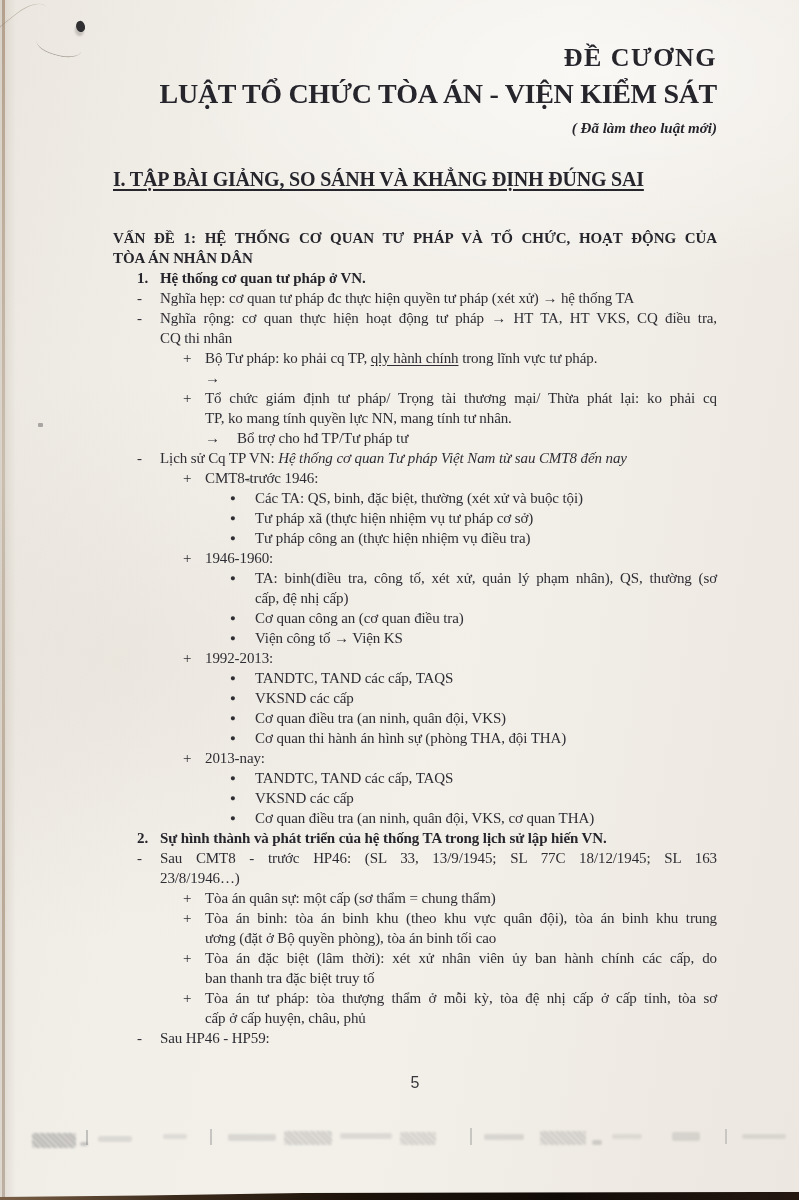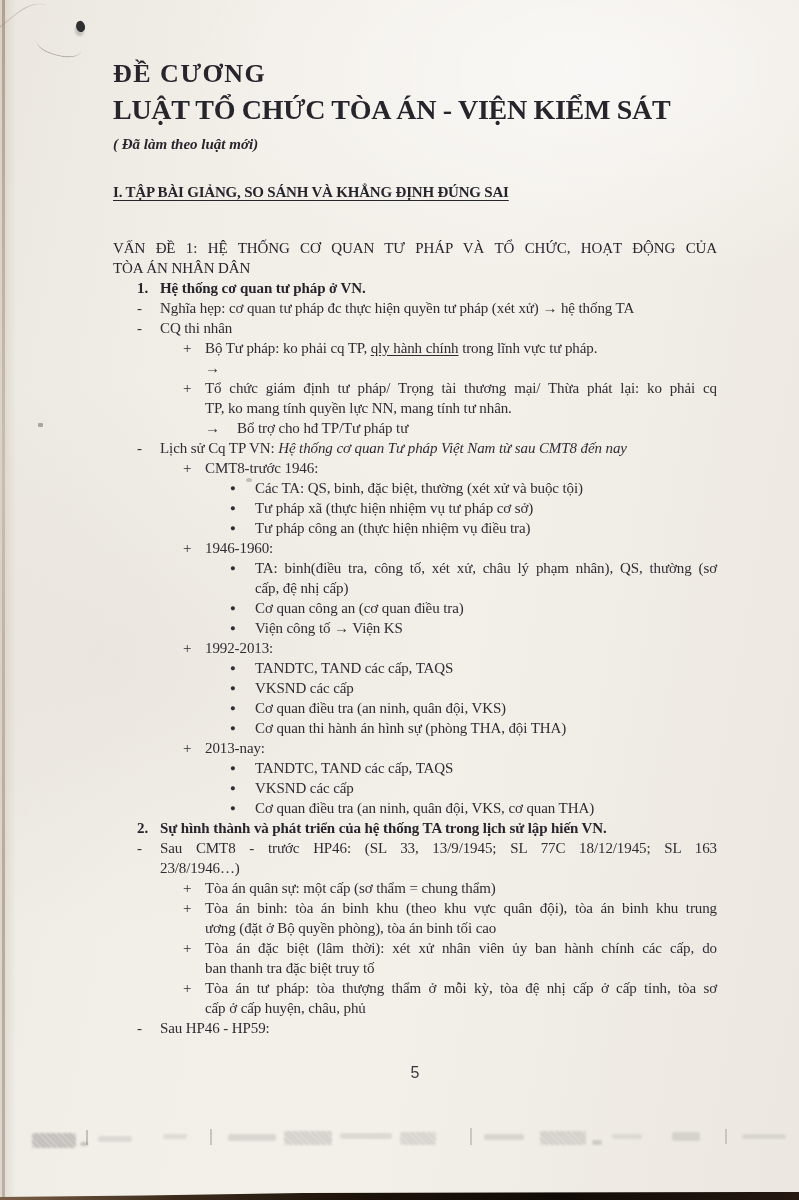--- a/index.html
+++ b/index.html
@@ -37,35 +37,35 @@
   .speck-tail {
     position:absolute; left:36px; top:36px; width:46px; height:20px;
     border-bottom:1px solid rgba(95,85,75,.45); border-radius:50%;
     transform:rotate(14deg);
   }
   .dot-a { position:absolute; left:38px; top:423px; width:5px; height:4px; background:#555; opacity:.45; border-radius:1px; filter:blur(.4px); }
   .dot-b { position:absolute; left:246px; top:478px; width:6px; height:4px; background:#666; opacity:.35; border-radius:50%; filter:blur(.5px); }
 
   .content { position:relative; padding:0 82px 0 113px; }
 
-  .title-block { padding-top:58px; text-align:left; color:#26252c; }
+  .title-block { padding-top:42px; text-align:right; color:#26252c; }
   .t1 { font-size:26px; font-weight:bold; letter-spacing:1.5px; line-height:32px; }
   .t2 { font-size:28px; font-weight:bold; letter-spacing:-.3px; line-height:35px; margin-top:2px; }
   .t3 { font-size:15px; font-weight:bold; font-style:italic; line-height:30px; margin-top:2px; }
 
   .part-heading {
-    margin-top:25px; font-size:15px; font-weight:bold; letter-spacing:-.2px;
+    margin-top:25px; font-size:20px; font-weight:bold; letter-spacing:-.2px;
     text-decoration:underline; text-underline-offset:3px; color:#26252c;
   }
 
   .outline { margin-top:19px; font-size:15px; line-height:20px; letter-spacing:-.1px; }
   .row { display:flex; align-items:flex-start; }
   .mk { flex:0 0 auto; }
   .tx { flex:1 1 auto; min-width:0; }
-  .t-h2 { font-weight:normal; color:#26252c;margin-top:37px; }
+  .t-h2 { font-weight:bold; color:#26252c;margin-top:37px; }
   .t-num  { padding-left:24px; } .t-num .mk  { width:23px; }
   .t-dash { padding-left:24px; } .t-dash .mk { width:23px; }
   .t-plus { padding-left:70px; } .t-plus .mk { width:22px; }
   .t-arrow{ padding-left:92px; } .t-arrow .mk{ width:32px; letter-spacing:-1px; }
   .t-bullet{ padding-left:117px; } .t-bullet .mk { width:25px; font-size:9.5px; line-height:20px; }
   .b .tx, .b .mk { font-weight:bold; color:#26252c; }
   .ln { display:block; }
   .stretch { text-align:justify; text-align-last:justify; }
   .seg-u { text-decoration:underline; text-underline-offset:2px; }
   .seg-i { font-style:italic; }
@@ -119,20 +119,21 @@
           <span class="mk">1.</span>
           <span class="tx"><span>Hệ thống cơ quan tư pháp ở VN.</span></span>
         </div>
         <div class="row t-dash">
           <span class="mk">-</span>
           <span class="tx"><span>Nghĩa hẹp: cơ quan tư pháp đc thực hiện quyền tư pháp (xét xử) → hệ thống TA</span></span>
         </div>
         <div class="row t-dash">
           <span class="mk">-</span>
           <span class="tx">
+            <span class="ln stretch">Nghĩa rộng: cơ quan thực hiện hoạt động tư pháp → HT TA, HT VKS, CQ điều tra,</span>
             <span class="ln">CQ thi nhân</span>
           </span>
         </div>
         <div class="row t-plus">
           <span class="mk">+</span>
           <span class="tx"><span>Bộ Tư pháp: ko phải cq TP, </span><span class="seg-u">qly hành chính</span><span> trong lĩnh vực tư pháp.</span></span>
         </div>
         <div class="row t-arrow">
           <span class="mk">→</span>
         </div>
@@ -167,21 +168,21 @@
           <span class="mk">●</span>
           <span class="tx"><span>Tư pháp công an (thực hiện nhiệm vụ điều tra)</span></span>
         </div>
         <div class="row t-plus">
           <span class="mk">+</span>
           <span class="tx"><span>1946-1960:</span></span>
         </div>
         <div class="row t-bullet">
           <span class="mk">●</span>
           <span class="tx">
-            <span class="ln stretch">TA: binh(điều tra, công tố, xét xử, châu lý phạm nhân), QS, thường (sơ</span>
+            <span class="ln stretch">TA: binh(điều tra, công tố, xét xử, quản lý phạm nhân), QS, thường (sơ</span>
             <span class="ln">cấp, đệ nhị cấp)</span>
           </span>
         </div>
         <div class="row t-bullet">
           <span class="mk">●</span>
           <span class="tx"><span>Cơ quan công an (cơ quan điều tra)</span></span>
         </div>
         <div class="row t-bullet">
           <span class="mk">●</span>
           <span class="tx"><span>Viện công tố → Viện KS</span></span>

